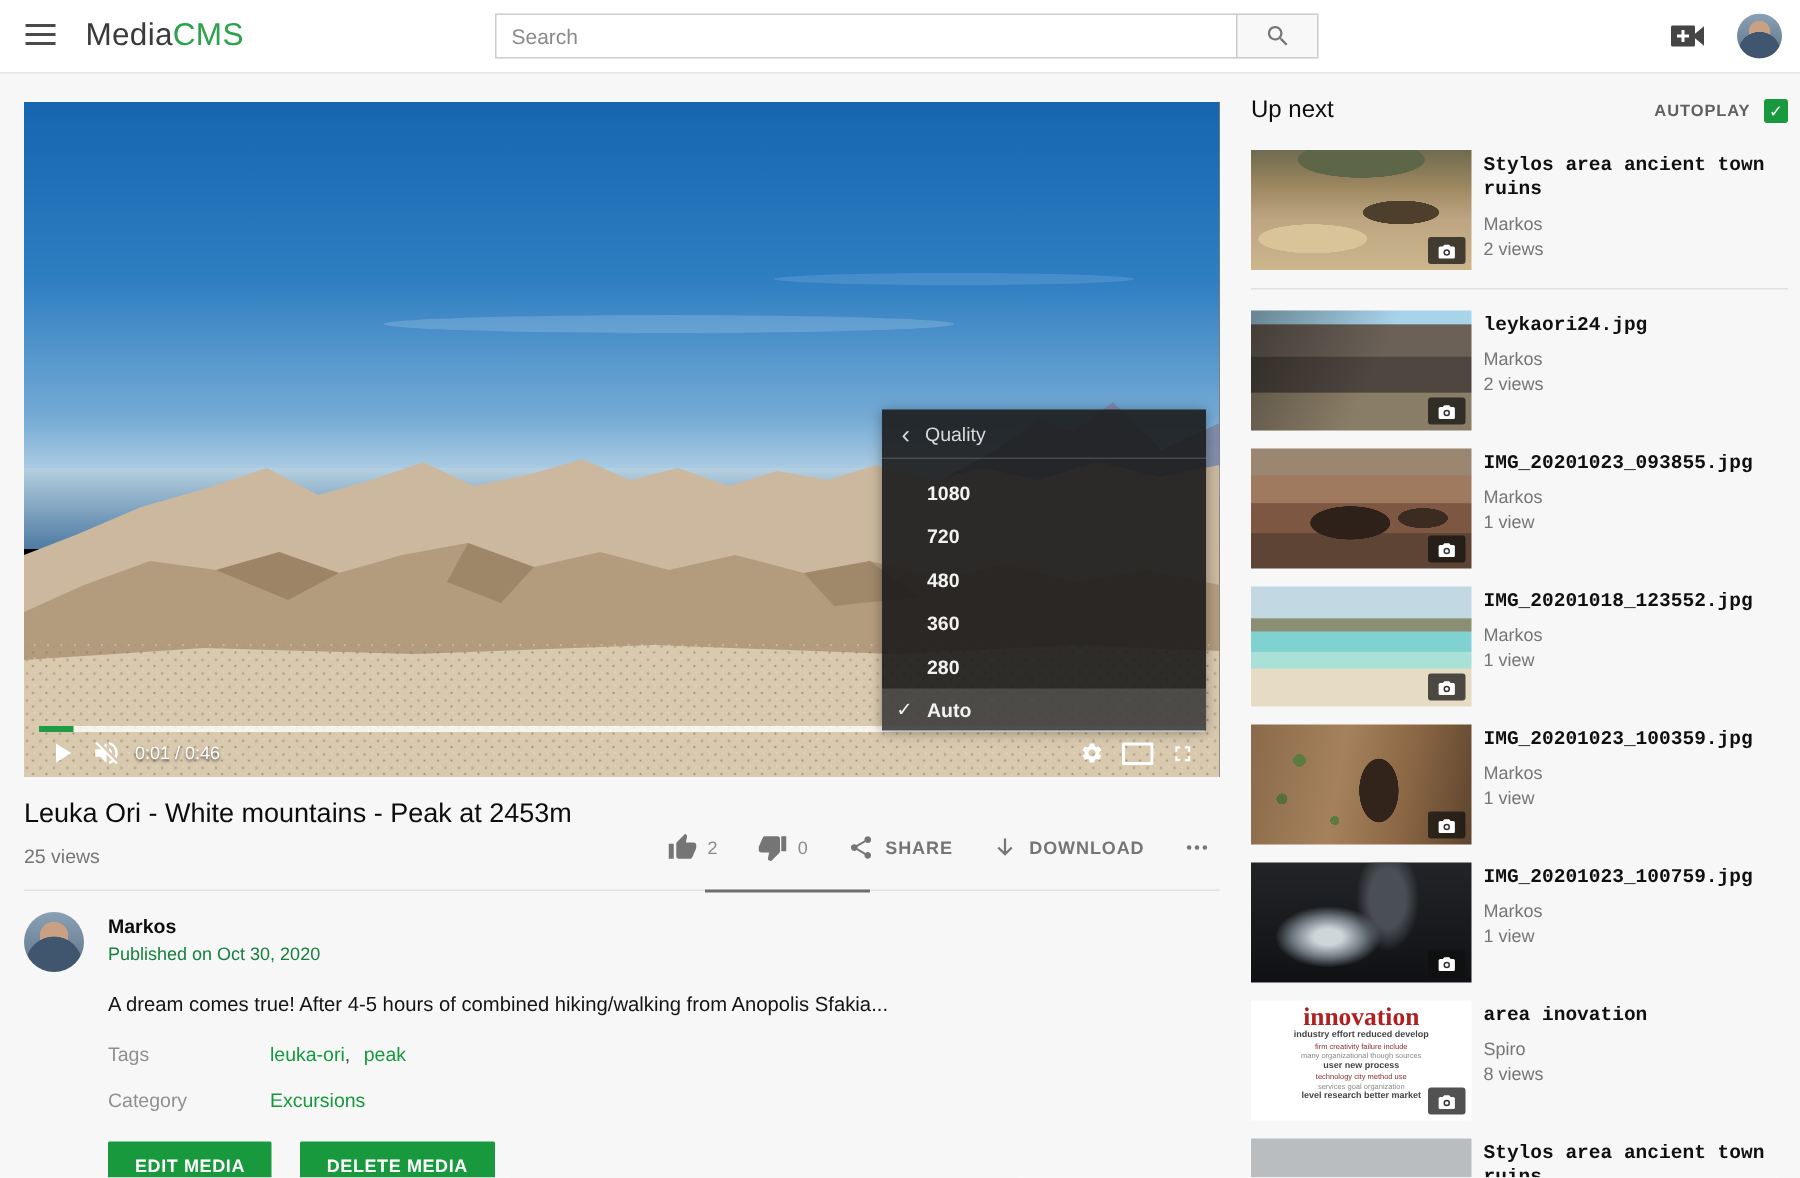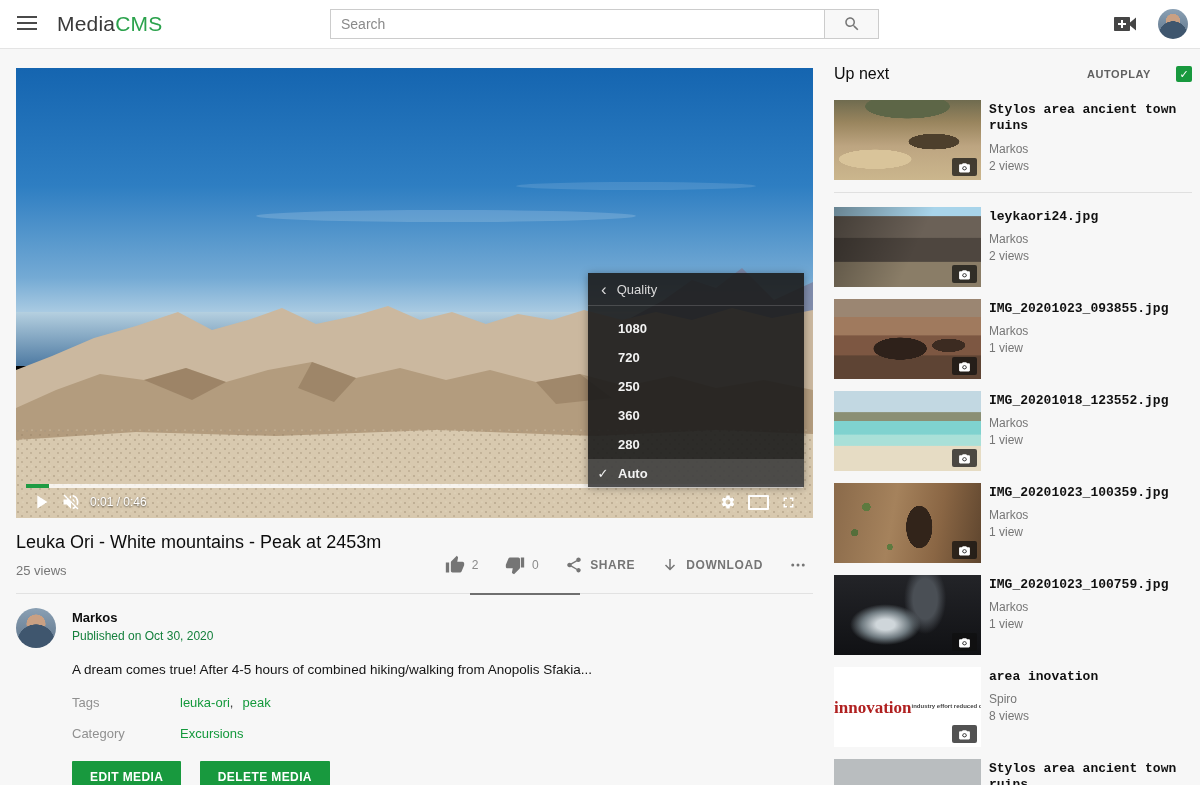--- a/index.html
+++ b/index.html
@@ -77,21 +77,21 @@
   .tag-link{color:var(--link-green);cursor:pointer;}
   .tag-comma{color:#444;margin-right:9px;}
   .btn-row{margin:20px 0 0 56px;}
   .g-btn{display:inline-block;background:var(--accent);color:#fff;font-size:12px;font-weight:bold;
          letter-spacing:.4px;padding:9px 18px;margin-right:14px;cursor:pointer;border-radius:1px;}
 
   
   .sidebar{position:absolute;left:834px;top:60px;width:358px;height:725px;overflow:hidden;}
   .sb-header{display:flex;align-items:center;justify-content:space-between;height:28px;margin-bottom:12px;}
   .sb-title{font-size:16px;color:#0d0d0d;}
-  .autoplay{display:flex;align-items:center;gap:25px;}
+  .autoplay{display:flex;align-items:center;gap:9px;}
   .autoplay-label{font-size:11px;font-weight:bold;letter-spacing:.6px;color:#606060;}
   .checkbox{width:16px;height:16px;border-radius:2px;background:var(--accent);color:#fff;font-size:11px;
             display:flex;align-items:center;justify-content:center;cursor:pointer;}
   .upnext-item{display:flex;margin-bottom:12px;cursor:pointer;}
   .thumb{position:relative;width:147px;height:80px;flex:0 0 147px;overflow:hidden;background:#bbb;}
   .cam-badge{position:absolute;right:4px;bottom:4px;width:25px;height:18px;background:rgba(15,15,15,.72);
              border-radius:2px;display:flex;align-items:center;justify-content:center;z-index:3;}
   .upnext-info{padding:2px 0 0 8px;}
   .upnext-title{display:block;font-size:13px;font-weight:bold;color:#101010;line-height:1.25;font-family:Liberation Mono, monospace;}
   .upnext-author{display:block;font-size:12px;color:#767676;margin-top:7px;}
@@ -116,21 +116,21 @@
   .thumb-cliff{background:
       radial-gradient(circle 7px at 22% 30%,#5d7a3f 0 60%,transparent 61%),
       radial-gradient(circle 6px at 14% 62%,#556e3a 0 60%,transparent 61%),
       radial-gradient(circle 5px at 38% 80%,#5d7a3f 0 60%,transparent 61%),
       radial-gradient(ellipse 26px 42px at 58% 55%,#32241a 0 50%,transparent 51%),
       linear-gradient(100deg,#8a6a4a 0%,#a5825c 40%,#8a6644 70%,#5e452e 100%);}
   .thumb-cave-dark{background:
       radial-gradient(ellipse 52px 30px at 35% 62%,#cfd6da 0 18%,#6f7a80 45%,transparent 68%),
       radial-gradient(ellipse 30px 50px at 62% 30%,#4a4f55 0 40%,transparent 70%),
       linear-gradient(#232428,#101114);}
-  .thumb-wordcloud{background:#fff;display:flex;flex-direction:row;align-items:center;overflow:hidden;}
+  .thumb-wordcloud{background:#fff;display:flex;flex-direction:column;align-items:center;overflow:hidden;}
   .thumb-misty{background:linear-gradient(180deg,#b9bdbf 0 42%,#9aa1a5 43% 72%,#7e8488 73% 100%);}
   .wc-main{font-family:"Liberation Serif","DejaVu Serif",serif;color:#b02020;font-weight:bold;
            font-size:17px;line-height:1.05;margin-top:2px;}
   .wc-line{font-size:5px;color:#777;line-height:1.3;white-space:nowrap;}
   .wc-0{font-weight:bold;color:#454545;font-size:6px;}
   .wc-1{color:#8a3030;}
   .wc-2{color:#8a8a8a;}
 
   .icon{display:inline-block;line-height:0;}
 </style>
@@ -214,21 +214,21 @@
             <div class="q-row">
               <span class="q-check"></span>
               <span>1080</span>
             </div>
             <div class="q-row">
               <span class="q-check"></span>
               <span>720</span>
             </div>
             <div class="q-row">
               <span class="q-check"></span>
-              <span>250</span>
+              <span>480</span>
             </div>
             <div class="q-row">
               <span class="q-check"></span>
               <span>360</span>
             </div>
             <div class="q-row">
               <span class="q-check"></span>
               <span>280</span>
             </div>
             <div class="q-row q-selected">

